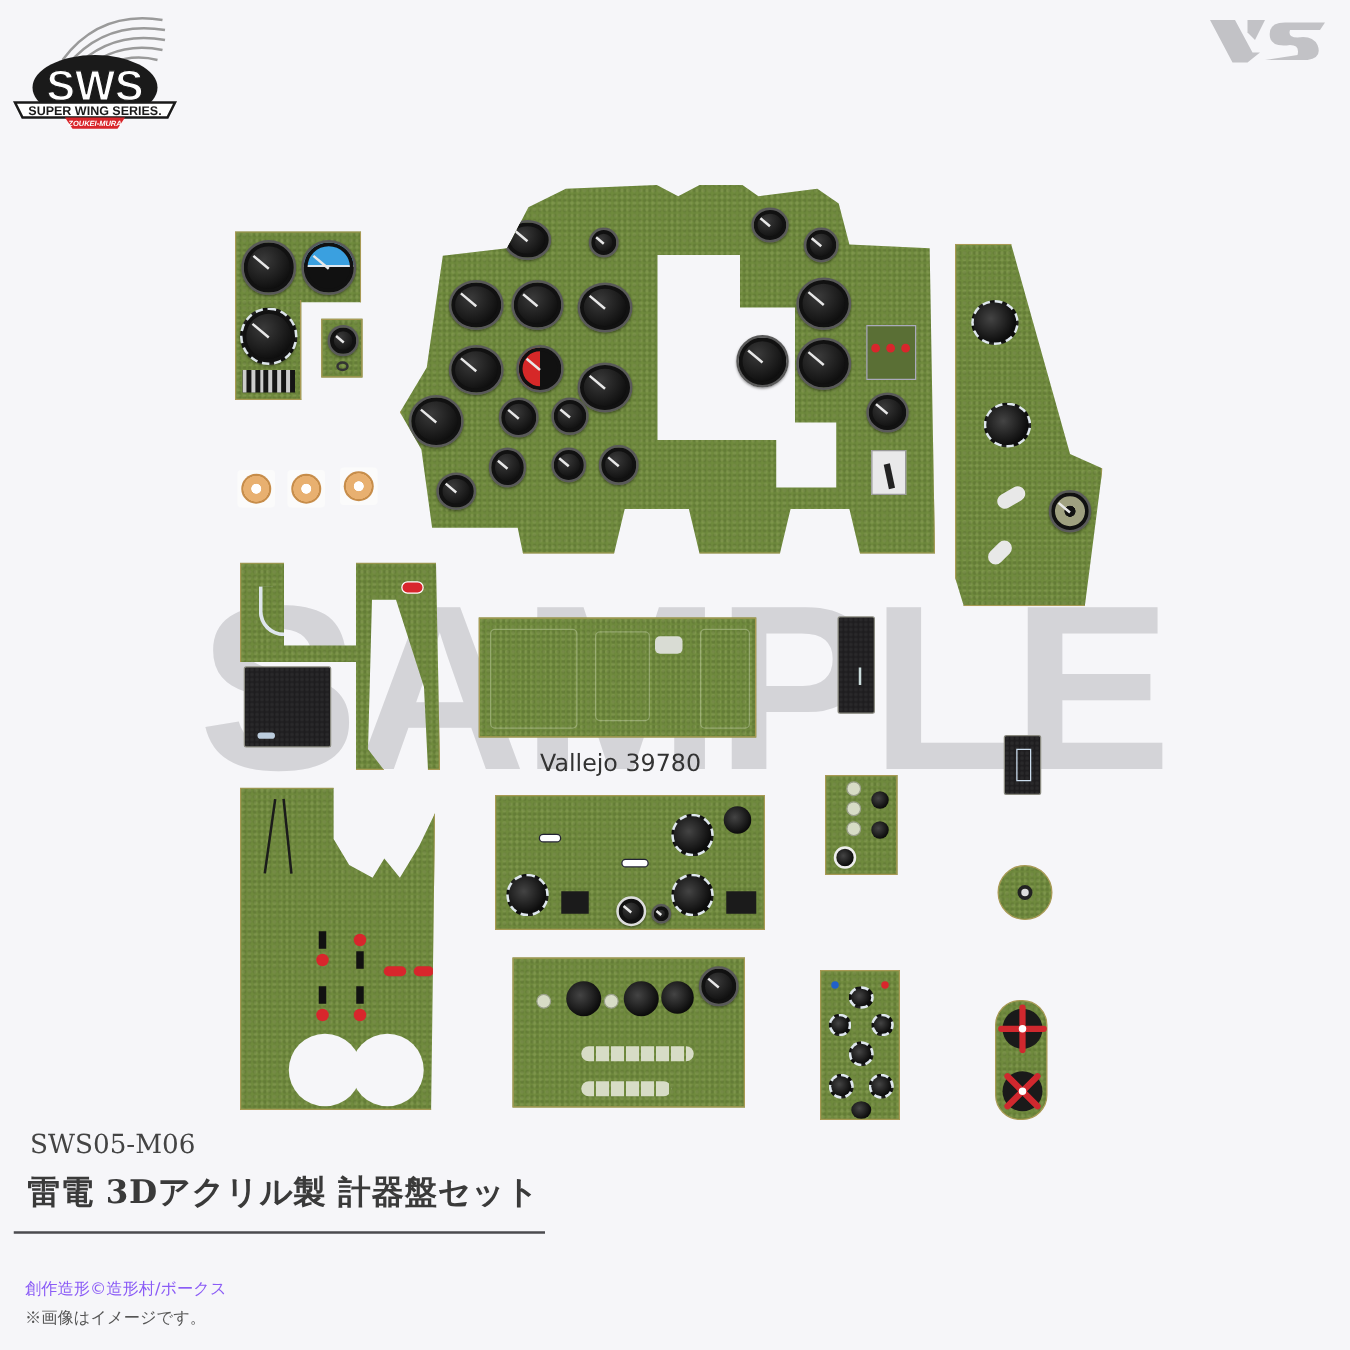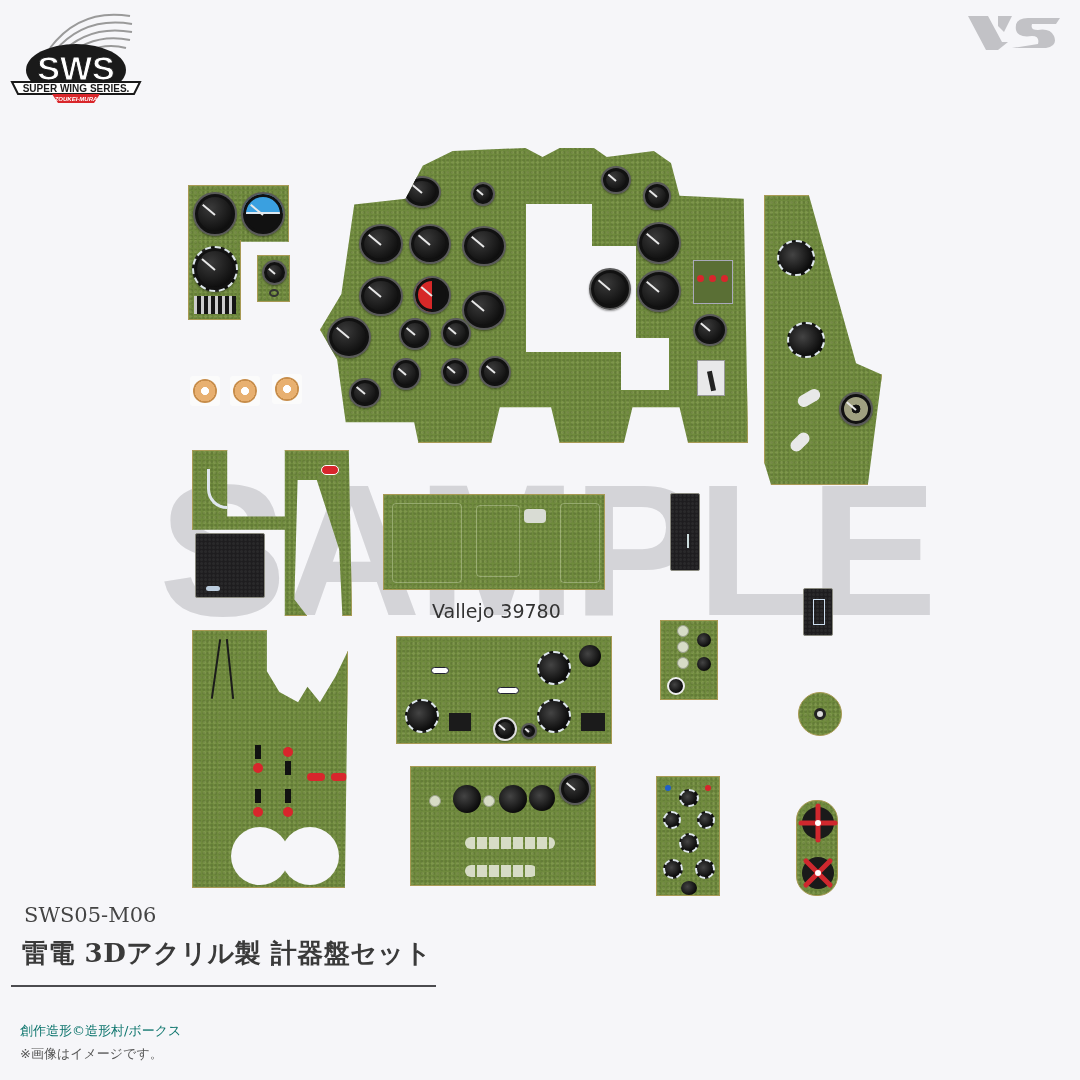--- a/index.html
+++ b/index.html
@@ -82,22 +82,22 @@
   }
   .product-code {
     left: 24px; top: 903px; font-family: "DejaVu Serif", serif;
     font-size: 21px; color: #444;
   }
   .product-title {
     left: 22px; top: 936px; font-family: "DejaVu Serif", serif;
     font-size: 26px; color: #3a3a3a; font-weight: bold; letter-spacing: 0.5px;
   }
   .title-rule { left: 11px; top: 985px; width: 425px; height: 2px; background: #4b4b4f; }
-  .credit { left: 20px; top: 1022px; font-size: 13px; color: #0f766e; }
-  .disclaimer { left: 20px; top: 1045px; font-size: 13px; color: #555; }
+  .credit { left: 20px; top: 1022px; font-size: 13px; color: #8b5cf6; }
+  .disclaimer { left: 20px; top: 1045px; font-size: 13px; color: #555; font-family: Liberation Serif, serif; }
 </style>
 </head>
 <body>
 
 <div class="abs sws-logo">
   <svg width="132" height="96" viewBox="0 0 132 96">
     <g fill="none" stroke="#9a9a9a" stroke-width="2">
       <path d="M40 40 Q70 0 120 8"></path>
         <path d="M44 44 Q74 8 122 16"></path>
       <path d="M48 48 Q78 16 122 24"></path>

